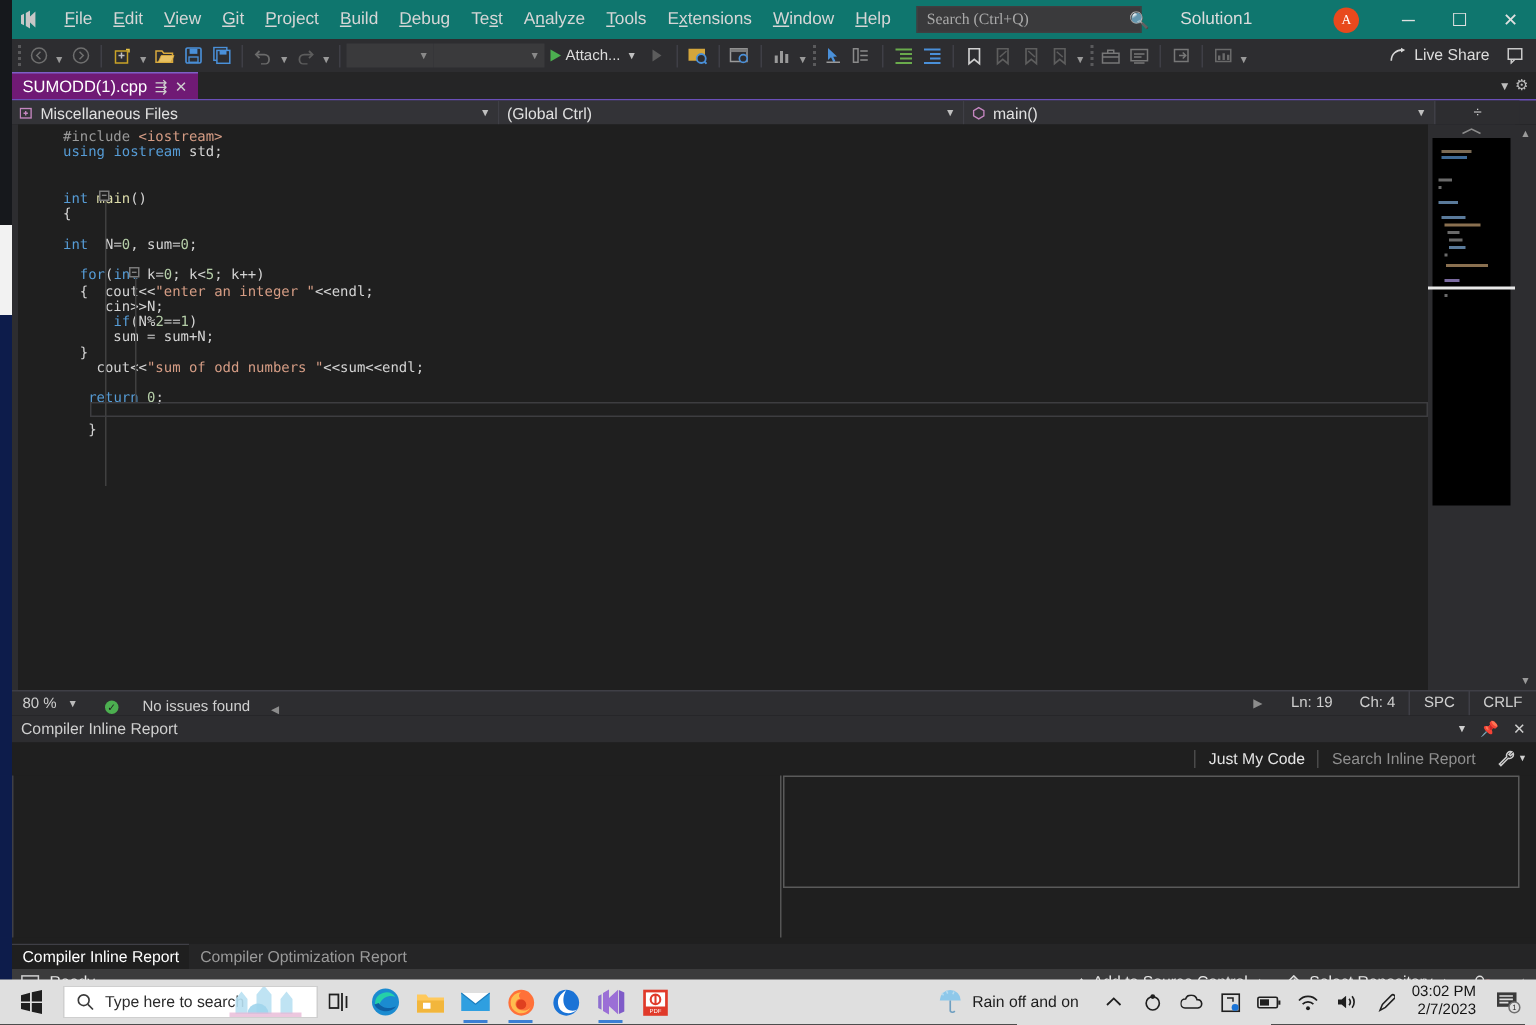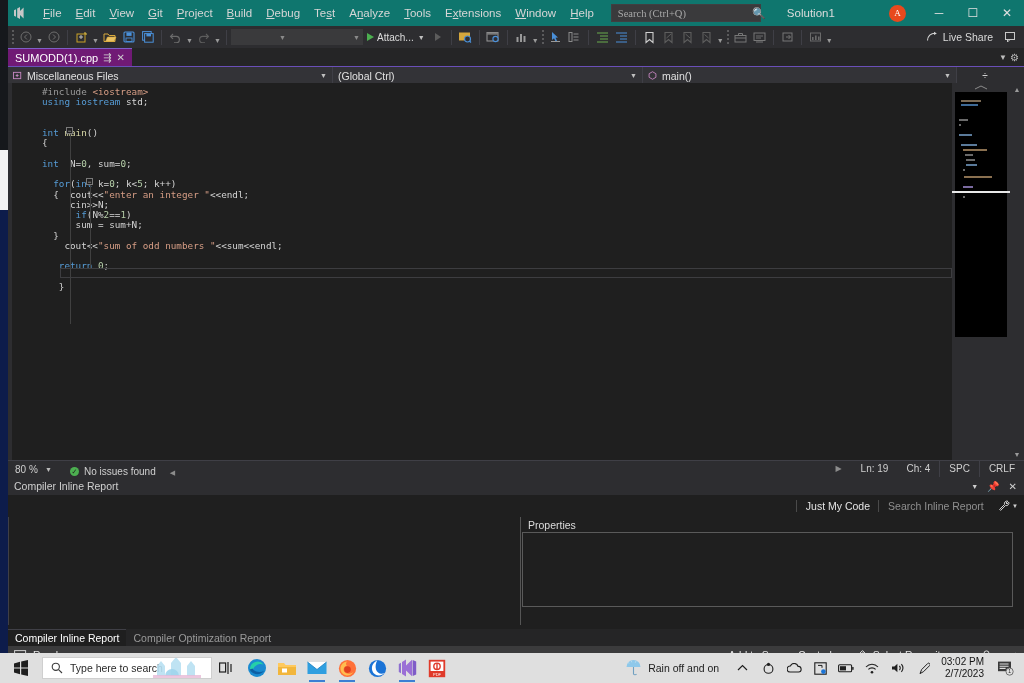--- a/index.html
+++ b/index.html
@@ -139,21 +139,21 @@
   .vscroll .arrow-up, .vscroll .arrow-dn { position: absolute; left: 0; width: 14px; height: 12px;
      display: flex; align-items: center; justify-content: center; color: #9a9a9a; font-size: 7px; }
   .vscroll .arrow-up { top: 0; } .vscroll .arrow-dn { bottom: 0; }
 
   
   .edstatus { height: 17px; background: #2d2d30; display: flex; align-items: flex-end;
      font-size: 10px; color: #cfcfcf; border-top: 1px solid #3f3f46; }
   .zoomsel { width: 46px; display: flex; align-items: center; justify-content: space-between;
      padding: 0 4px 0 5px; height: 15px; margin-left: 2px; }
   .zoomsel .car { font-size: 7px; color: #bbb; }
-  .issues { display: flex; align-items: center; gap: 5px; margin-left: 14px; }
+  .issues { display: flex; align-items: center; gap: 16px; margin-left: 14px; }
   .issues .chk { width: 9px; height: 9px; border-radius: 50%; background: #4caf50; color: #1f1f1f;
      font-size: 7px; display: flex; align-items: center; justify-content: center; }
   .es-left-arrow { margin-left: 14px; color: #8c8c8c; font-size: 7px; }
   .es-right { margin-left: auto; display: flex; align-items: center; }
   .es-right .cell { padding: 0 9px; height: 17px; display: flex; align-items: center; }
   .es-right .cell.sep { border-left: 1px solid #3f3f46; }
   .es-right .playg { color: #8c8c8c; font-size: 8px; padding: 0 10px; }
 
   
   .panel { position: relative; height: 152px; background: #1f1f1f; }
@@ -597,21 +597,20 @@
           <svg width="12" height="12" viewBox="0 0 12 12">
             <path d="M9.8 1.2 a2.6 2.6 0 0 0 -3.3 3.3 L1.6 9.4 l1 1 L7.5 5.5 a2.6 2.6 0 0 0 3.3 -3.3 L9 3.9 L8 3 Z" fill="none" stroke="#cfcfcf" stroke-width="1"></path>
           </svg>
           <span style="font-size:6px;">▼</span>
         </span>
       </div>
 
       <div class="panel-body">
         <div class="panel-left"></div>
         <div class="panel-right">
-          <div class="props-head">Properties</div>
           <div class="props-grid"></div>
         </div>
       </div>
     </div>
 
     <div class="paneltabs">
       <div class="ptab active">Compiler Inline Report</div>
       <div class="ptab">Compiler Optimization Report</div>
     </div>
 

